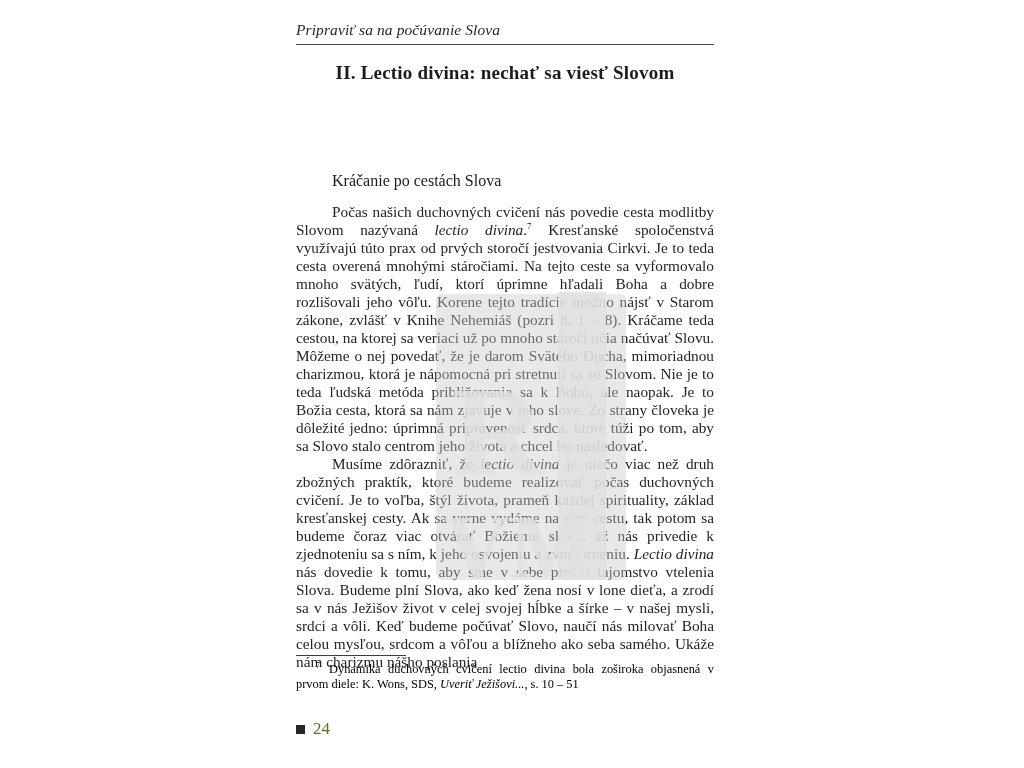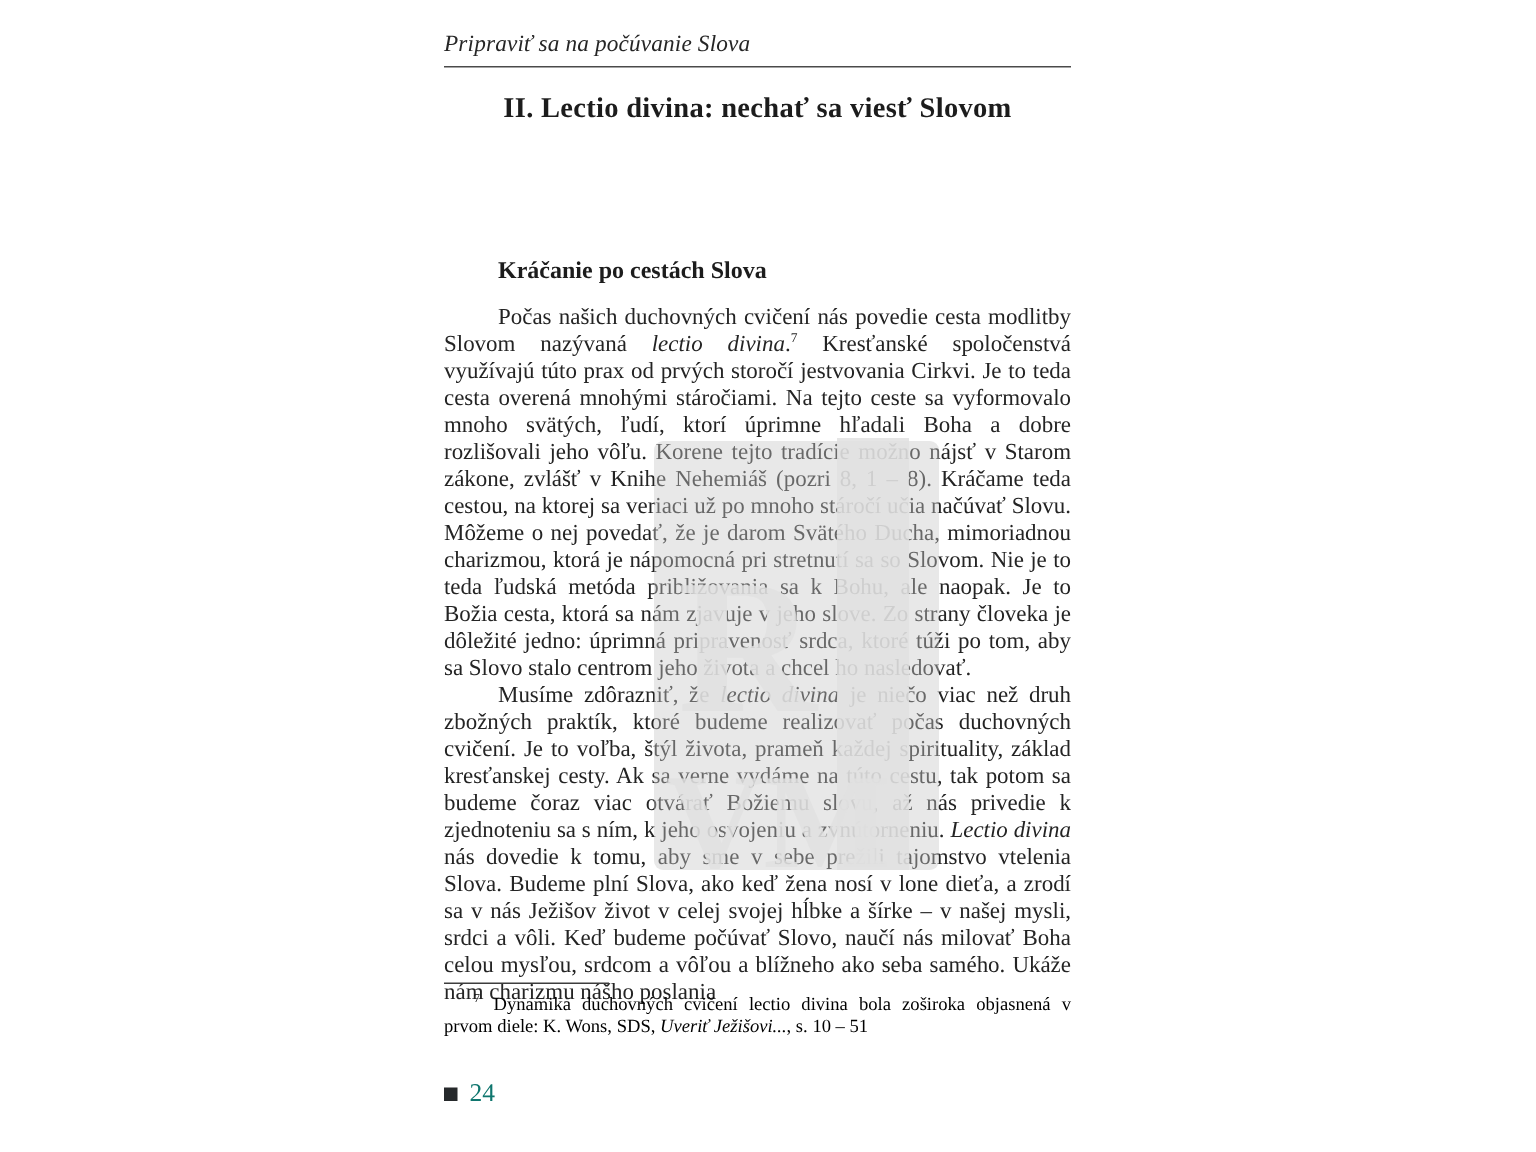--- a/index.html
+++ b/index.html
@@ -56,21 +56,21 @@
   }
   .content {
     position: absolute;
     top: 172px;
     left: 0;
     width: 418px;
   }
   .section-heading {
     margin: 0 0 13px 36px;
     font-size: 16px;
-    font-weight: bold;
+    font-weight: normal;
     color: #1c1c1c;
   }
   p.para {
     margin: 0;
     font-size: 15.3px;
     line-height: 18px;
     text-align: justify;
     text-indent: 36px;
     color: #242424;
   }
@@ -101,21 +101,21 @@
   }
   .footnote sup.fn-ref { font-size: 8px; margin-right: 9px; }
   .pageno {
     position: absolute;
     top: 719px;
     left: 0;
     display: flex;
     align-items: center;
     gap: 8px;
     font-size: 17px;
-    color: #0f766e;
+    color: #4d7c0f;
   }
   .pagesq {
     display: inline-block;
     width: 9px;
     height: 9px;
     background: #26292b;
   }
   .watermark {
     position: absolute;
     left: 436px;

